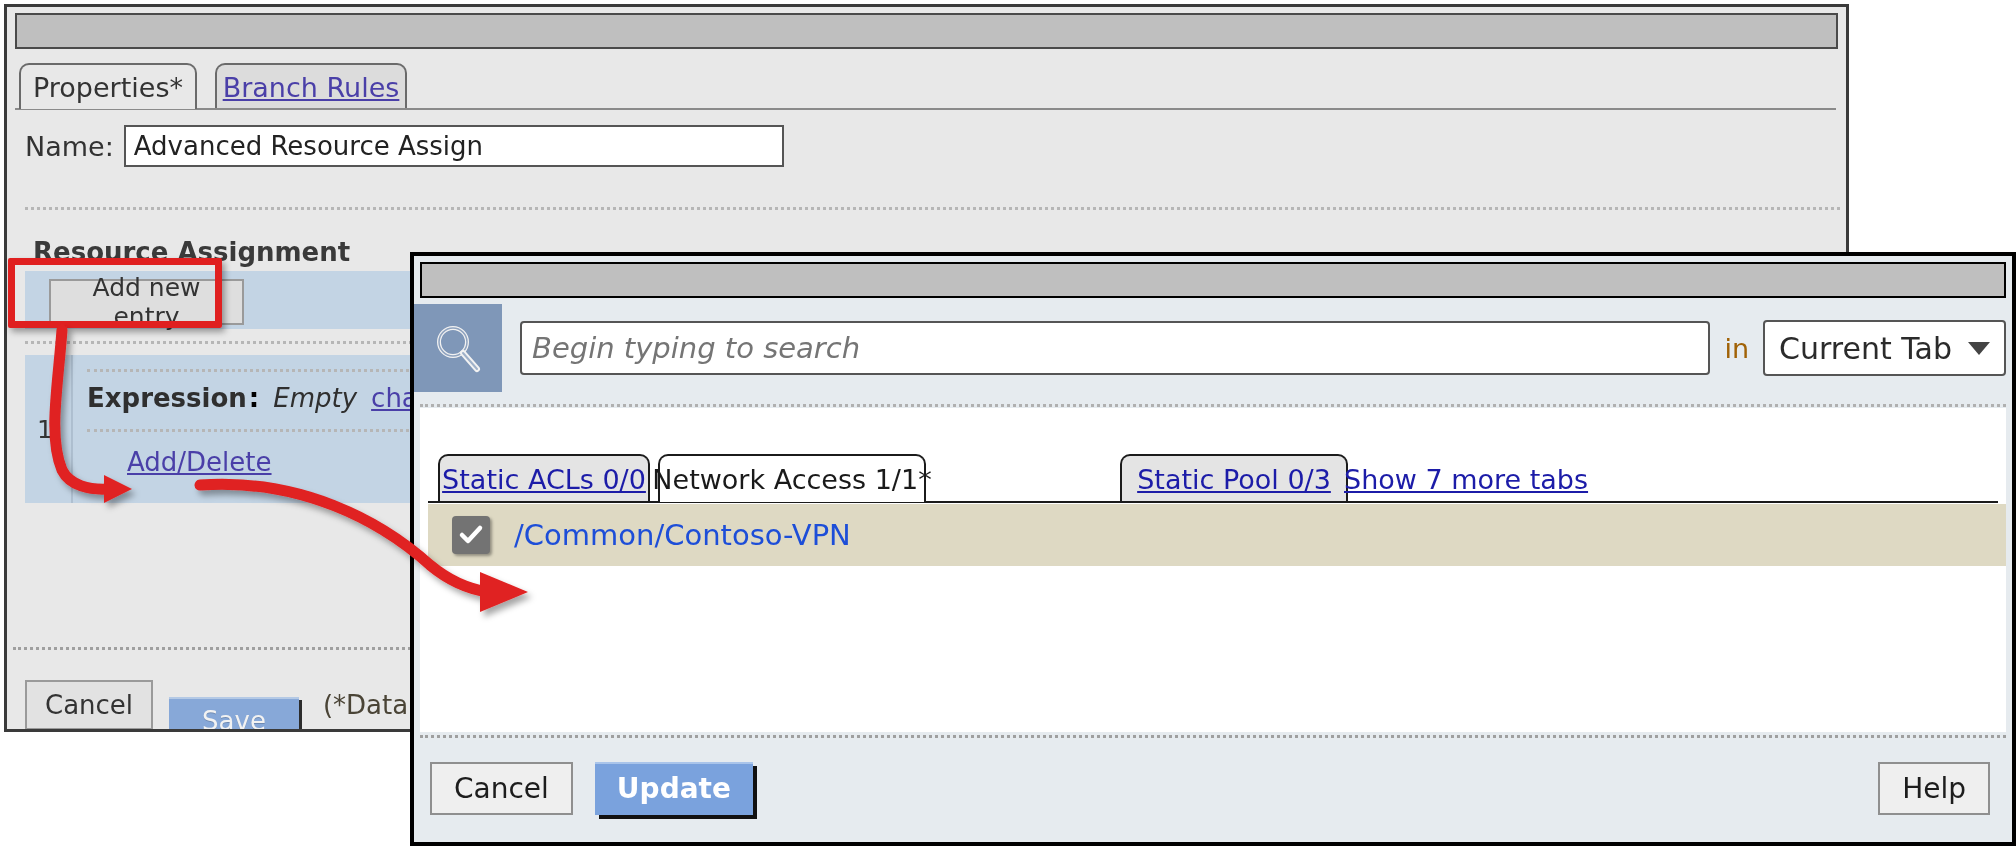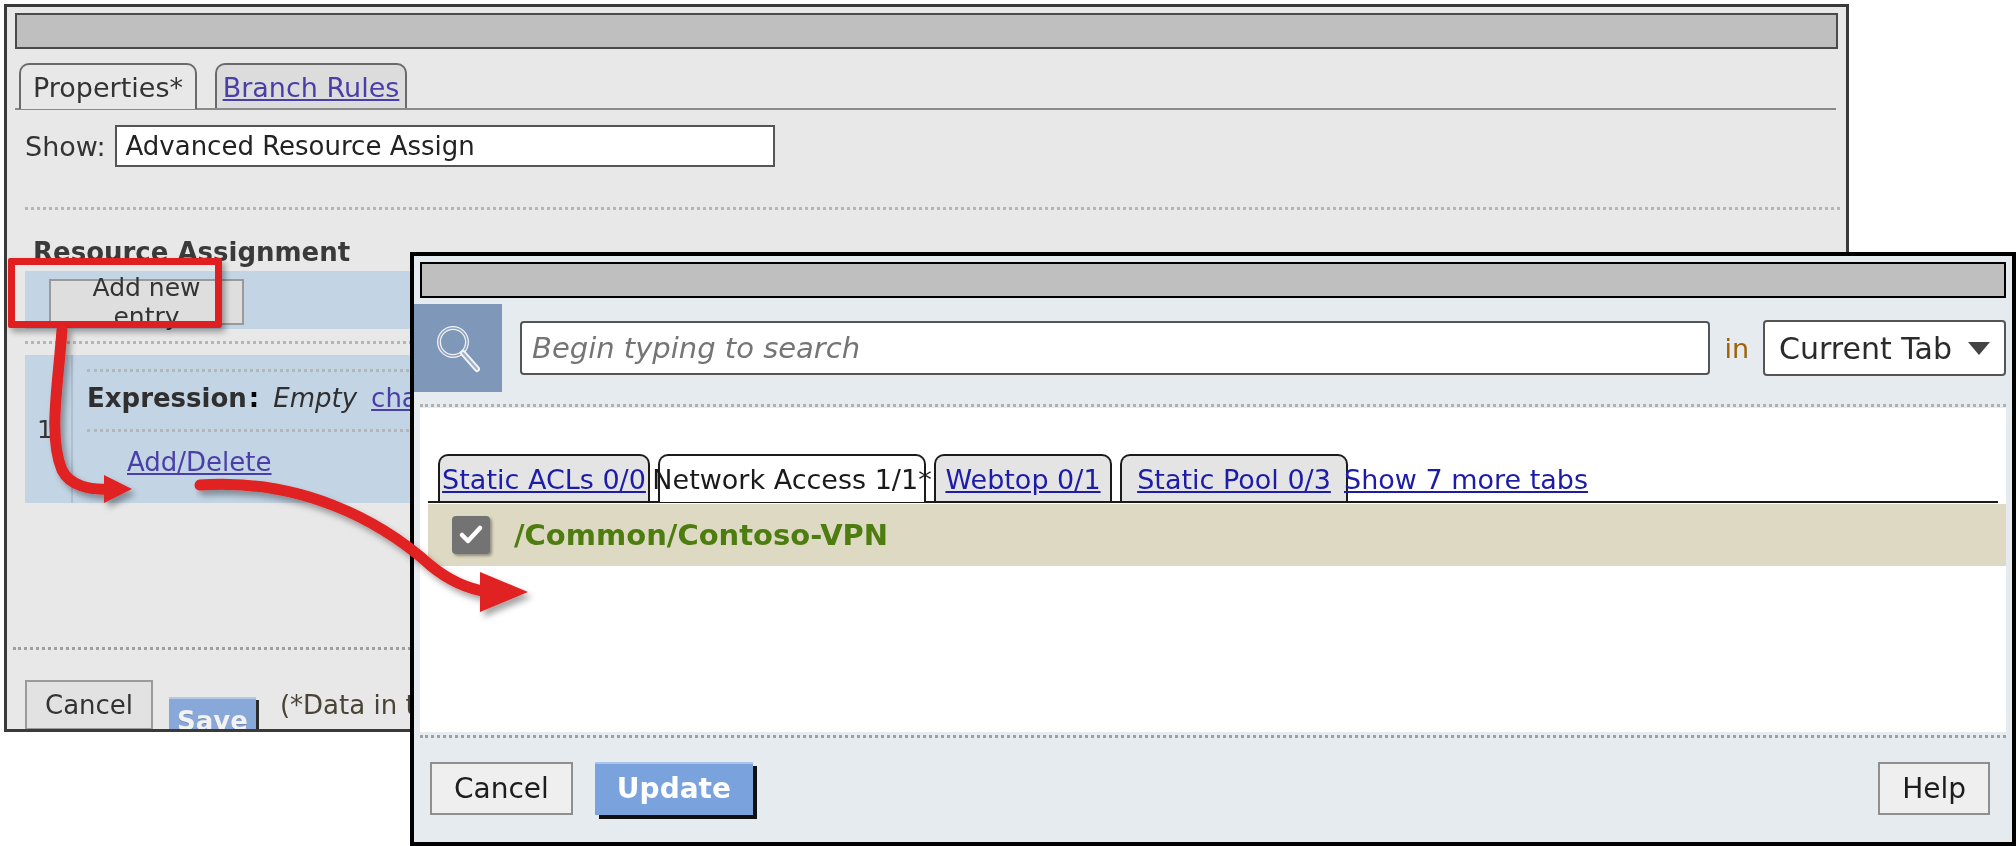--- a/index.html
+++ b/index.html
@@ -226,23 +226,23 @@
     font-size: 26px;
     color: #333;
     padding: 8px 18px;
     font-family: inherit;
   }
   .btn-primary {
     background: #87a8d8;
     border: none;
     box-shadow: 3px 3px 0 #2c2c2c, inset 0 2px 0 #b4c9e5;
     font-size: 26px;
-    font-weight: bold;
+    font-weight: normal;
     color: #f2f2f2;
-    padding: 9px 8px;
+    padding: 9px 33px;
     font-family: inherit;
     text-shadow: 0 1px 0 rgba(0,0,0,0.18);
     margin-top: 32px;
   }
   #save-note {
     font-size: 26px;
     color: #4a4436;
     margin-left: 8px;
     white-space: nowrap;
   }
@@ -410,22 +410,21 @@
     flex: none;
     display: flex;
     align-items: center;
     justify-content: center;
     box-shadow: 2px 2px 3px rgba(0,0,0,0.35);
   }
   .chk svg { display: block; }
   #result-label {
     margin-left: 24px;
     font-size: 29px;
-    color: #4d7c0f;
-    font-weight: bold;
+    color: #1d4ed8;
   }
 
   #front-sep2 {
     position: absolute;
     left: 6px;
     bottom: 104px;
     right: 6px;
     border-bottom: 3px dotted #9f9f9f;
   }
   #front-footer {
@@ -480,21 +479,21 @@
     <div class="oldtab active" style="left:4px; width:178px;">
       <span>Properties*</span>
     </div>
     <div class="oldtab link" style="left:200px; width:192px;">
       <span>Branch Rules</span>
     </div>
   </div>
   <div id="back-tab-underline"></div>
 
   <div id="name-row">
-    <div id="name-label">Show:</div>
+    <div id="name-label">Name:</div>
     <input id="name-input" type="text" value="Advanced Resource Assign" style="">
   </div>
 
   <div class="dotted-sep" style="left:18px; top:200px; width:1815px;"></div>
 
   <div id="res-assign-title">Resource Assignment</div>
 
   <div id="addentry-band">
     <button id="add-new-entry-btn">Add new entry</button>
   </div>
@@ -552,23 +551,20 @@
 
   <div id="front-content">
 
     <div id="front-tabs">
       <div class="ftab" style="left:10px; width:212px;">
         <span>Static ACLs 0/0</span>
       </div>
       <div class="ftab active" style="left:230px; width:268px;">
         <span>Network Access 1/1*</span>
       </div>
-      <div class="ftab" style="left:506px; width:178px;">
-        <span>Webtop 0/1</span>
-      </div>
       <div class="ftab" style="left:692px; width:228px;">
         <span>Static Pool 0/3</span>
       </div>
       <a id="show-more-tabs" href="#" style="left:916px;">Show 7 more tabs</a>
     </div>
     <div id="ftab-underline"></div>
 
     <div id="result-row">
       <span class="chk">
         <svg width="26" height="26" viewBox="0 0 26 26">

